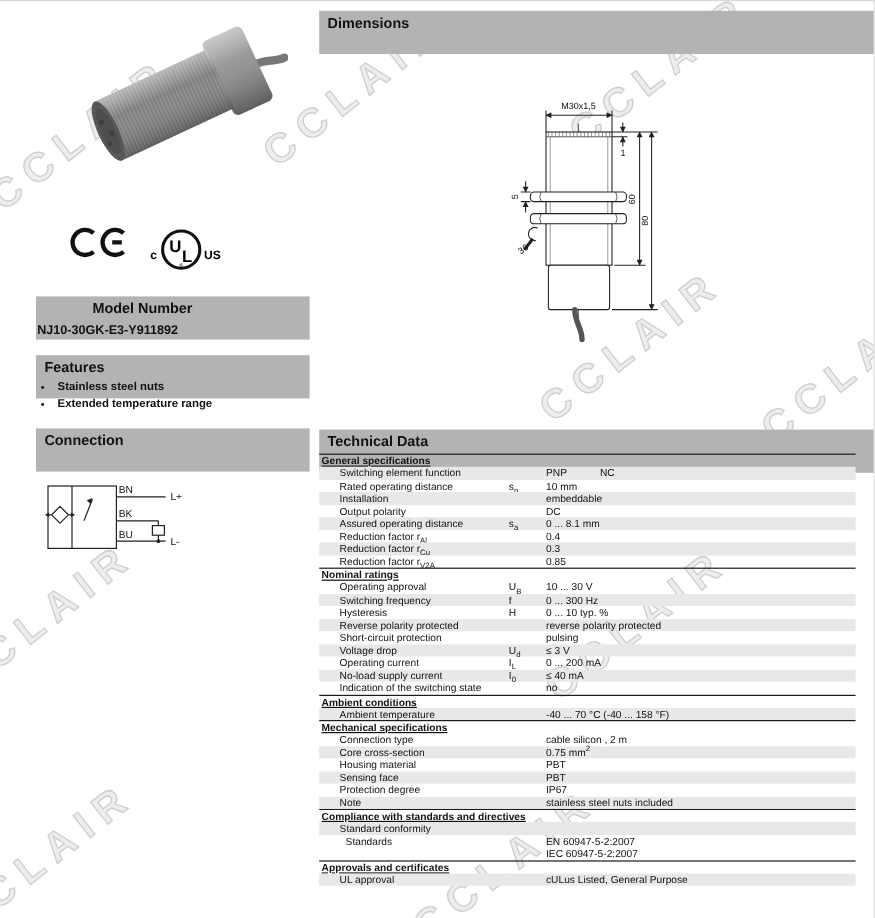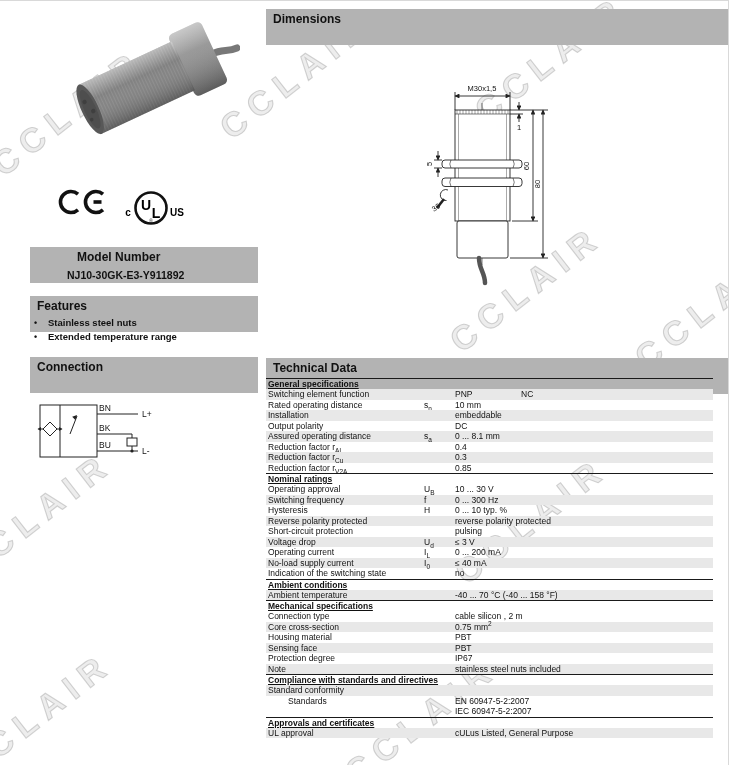--- a/index.html
+++ b/index.html
@@ -6,38 +6,38 @@
   .page{position:relative;width:729px;height:765px;background:#fff;overflow:hidden;
         font-family:"Liberation Sans","DejaVu Sans",sans-serif;color:#111;
         border-top:1px solid #d9d9d9;border-right:1px solid #d9d9d9;box-sizing:border-box;}
   .wm{position:absolute;font-weight:bold;font-size:34px;letter-spacing:9px;white-space:nowrap;
       color:rgba(175,175,175,0.22);-webkit-text-stroke:1.1px rgba(160,160,160,0.45);
       transform:rotate(-38deg);pointer-events:none;z-index:1;}
   .bar{position:absolute;background:#b3b3b3;height:36px;line-height:20px;
        font-weight:bold;font-size:12px;padding-left:7px;box-sizing:border-box;z-index:3;}
   .bar-left{left:30px;width:228px;}
   .bar-right{left:266px;width:463px;}
-  .model-value{position:absolute;left:31px;top:268px;font-weight:bold;font-size:10.5px;z-index:3;padding-left:36px;}
+  .model-value{position:absolute;left:31px;top:268px;font-weight:bold;font-size:10.5px;z-index:3;}
   .features{position:absolute;left:34px;top:317px;z-index:3;}
   .feat{display:flex;margin-bottom:4px;font-weight:bold;font-size:9.5px;line-height:10px;}
   .feat .dot{width:14px;font-size:9px;}
   .abs{position:absolute;z-index:3;}
   svg text{font-family:"Liberation Sans","DejaVu Sans",sans-serif;}
   
   .tech-table{position:absolute;left:266px;top:377px;width:463px;z-index:3;font-size:8.5px;text-decoration:underline;}
   .td-sec{height:11px;line-height:11px;font-weight:bold;border-top:1px solid #1a1a1a;
           width:447px;padding-left:2px;box-sizing:border-box;}
   .td-row{position:relative;height:10.5px;line-height:10.5px;width:447px;}
   .td-row.shaded{background:#e8e8e8;}
   .td-row.tall{height:21px;}
-  .c-lbl{position:absolute;left:2px;white-space:nowrap;}
+  .c-lbl{position:absolute;left:17px;white-space:nowrap;}
   .c-lbl.ind2{left:22px;}
   .c-sym{position:absolute;left:158px;}
   .c-val{position:absolute;left:189px;white-space:nowrap;}
-  .c-val2{position:absolute;left:234px;margin-left:21px;}
+  .c-val2{position:absolute;left:234px;}
   .c-val div{height:10.5px;line-height:10.5px;}
   sub,sup{font-size:6.5px;line-height:0;}
 </style>
 </head>
 <body>
 
 <div class="page">
 
   <span class="wm" style="left:-23px;top:92px;">CCLAIR</span>
   <span class="wm" style="left:205px;top:55px;">CCLAIR</span>

